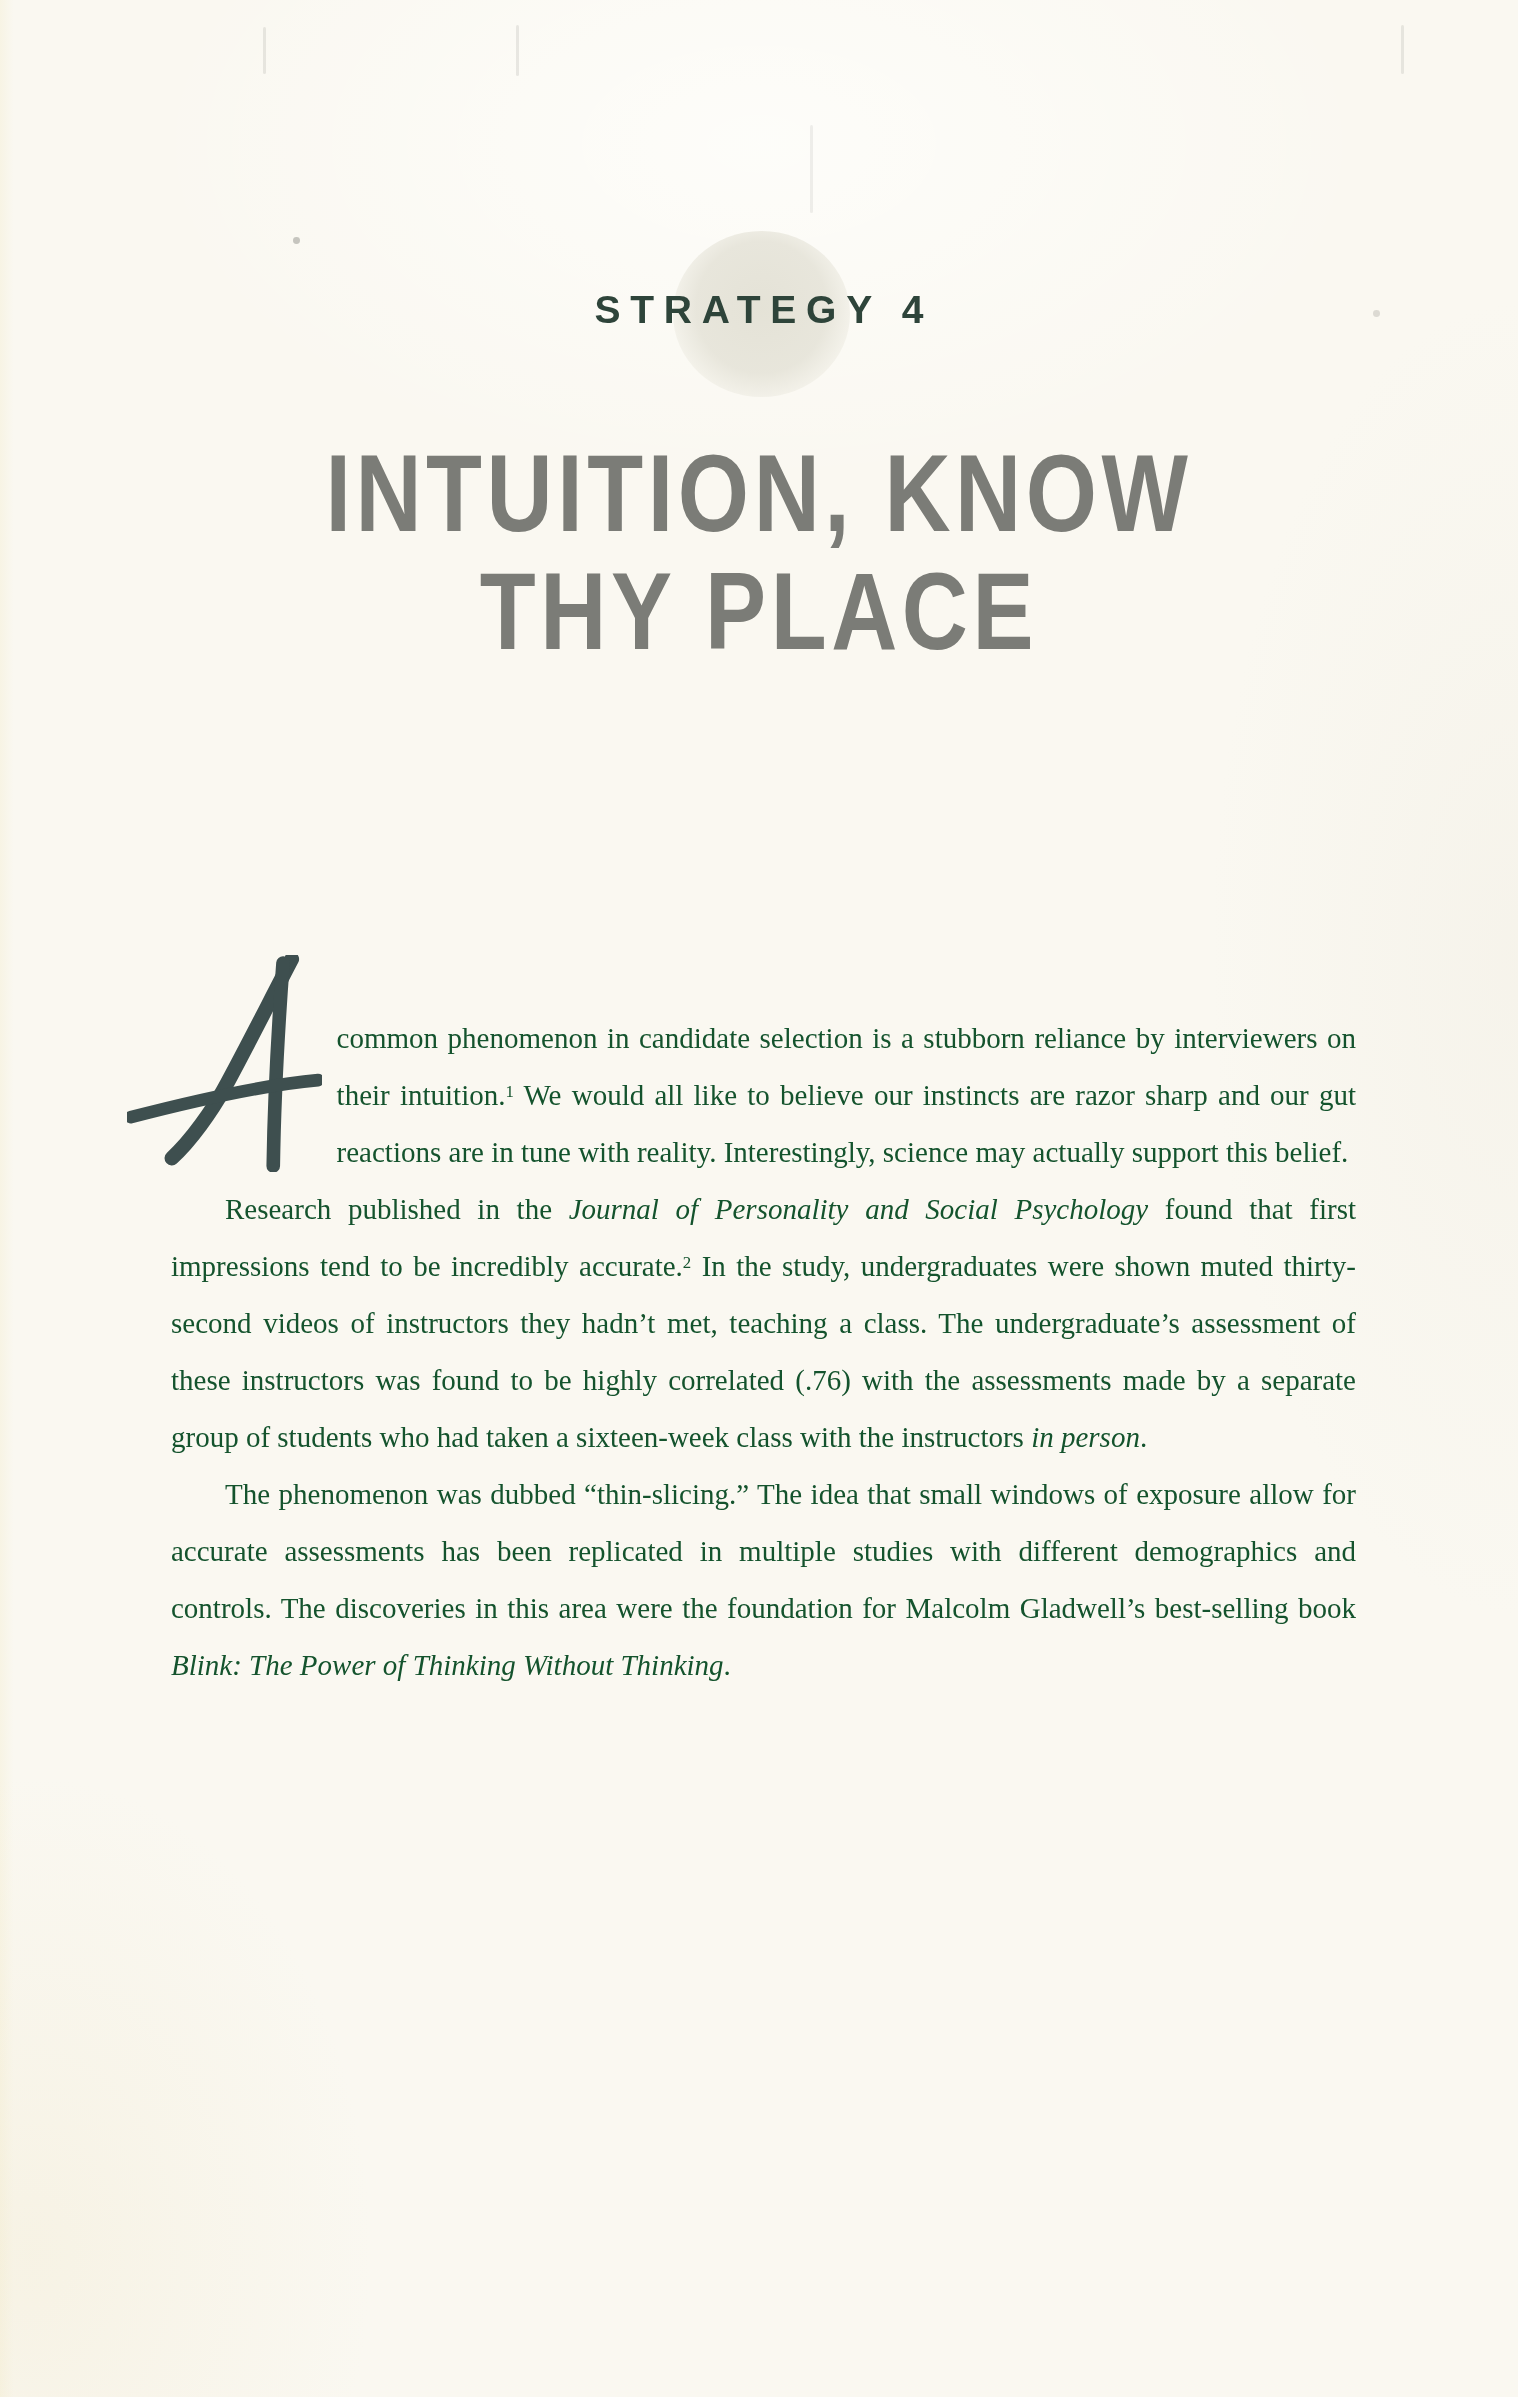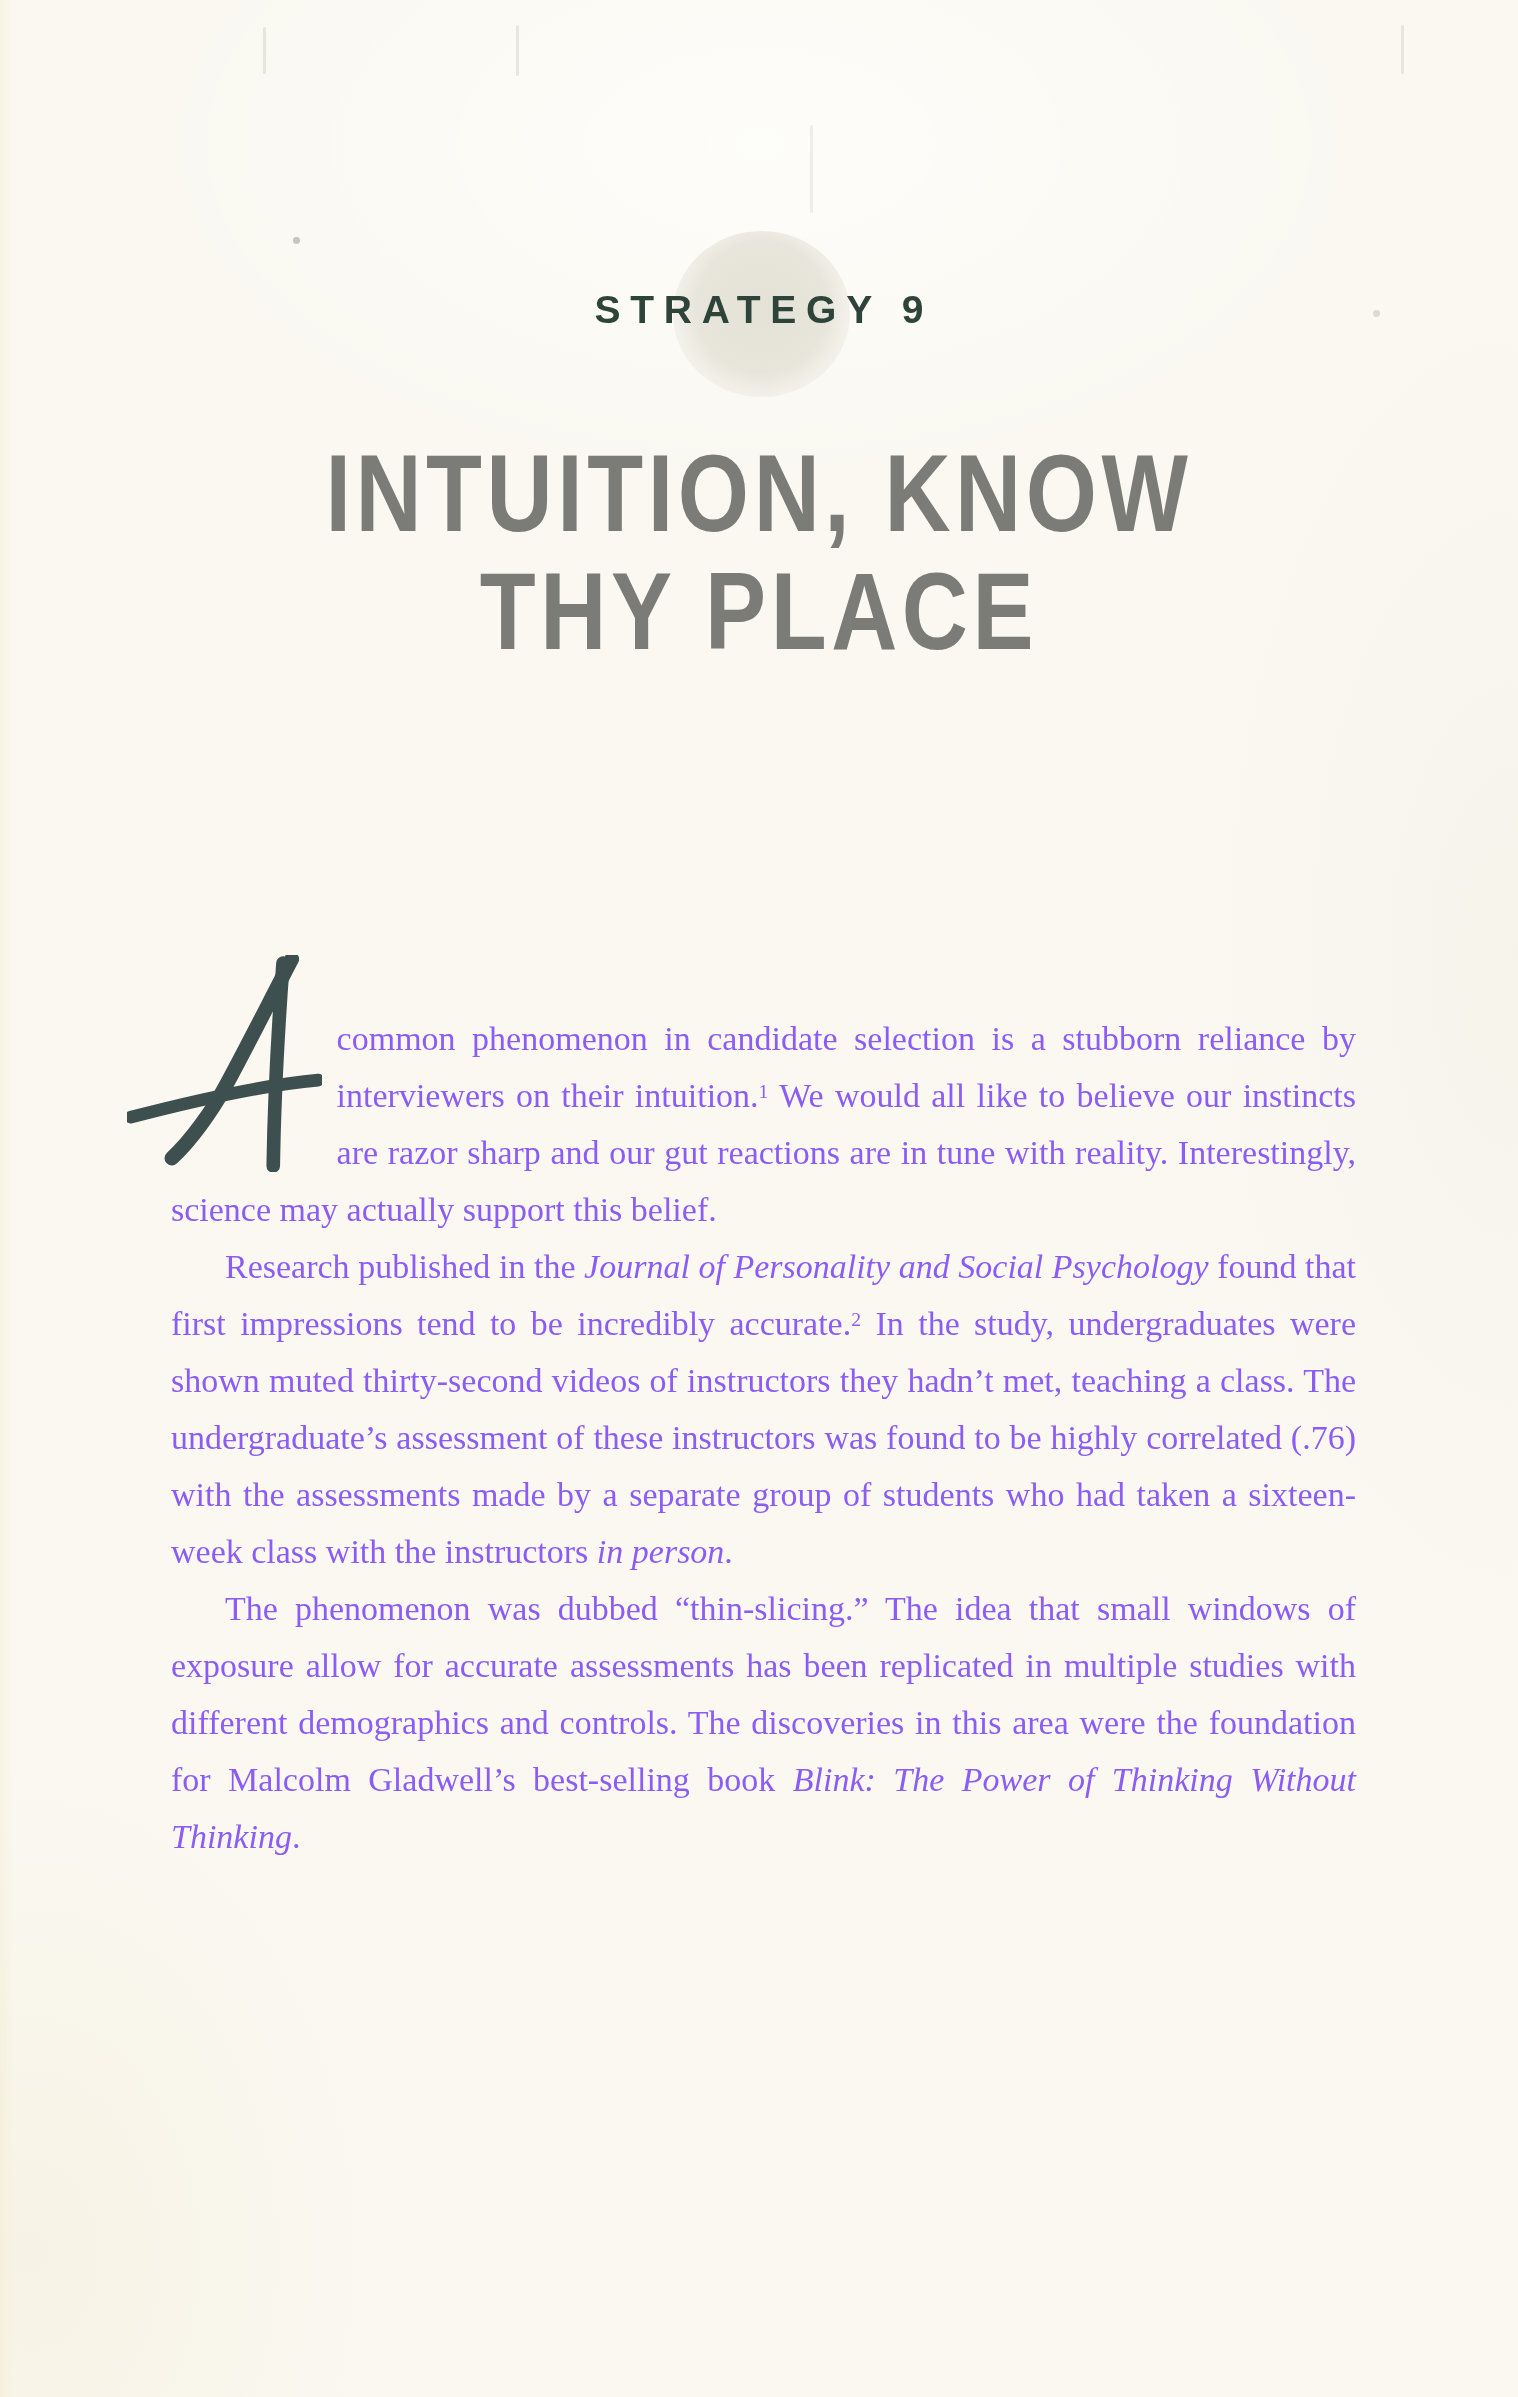--- a/index.html
+++ b/index.html
@@ -86,24 +86,24 @@
     transform: scaleX(0.84);
     transform-origin: 50% 0;
     white-space: nowrap;
   }
 
   .body-text {
     position: absolute;
     left: 171px;
     top: 1010px;
     width: 1185px;
-    font-size: 34px;
+    font-size: 29px;
     line-height: 57px;
     text-align: justify;
-    color: #8b5cf6;
+    color: #14532d;
   }
   .para { margin: 0; }
   .para.indent { text-indent: 54px; }
   .para i { font-style: italic; }
   .para sup {
     font-size: 0.58em;
     line-height: 0;
     vertical-align: baseline;
     position: relative;
     top: -0.48em;
@@ -128,21 +128,21 @@
 
   <div class="streak" style="left:263px; top:27px; height:47px;"></div>
   <div class="streak" style="left:516px; top:25px; height:51px;"></div>
   <div class="streak" style="left:1401px; top:25px; height:49px;"></div>
   <div class="streak" style="left:810px; top:125px; height:88px; background:rgba(110,112,104,0.10);"></div>
   <div class="speck" style="left:293px; top:237px;"></div>
   <div class="speck" style="left:1373px; top:310px; background:rgba(100,100,95,0.2);"></div>
 
   <div class="stamp"></div>
 
-  <div class="kicker">STRATEGY 9</div>
+  <div class="kicker">STRATEGY 4</div>
 
   <div class="title">
     <div>INTUITION, KNOW</div>
     <div>THY PLACE</div>
   </div>
 
   <div class="body-text">
 
     <p class="para">
       <svg class="drop-cap" role="img" viewBox="0 0 200 222" xmlns="http://www.w3.org/2000/svg" aria-label="A">

